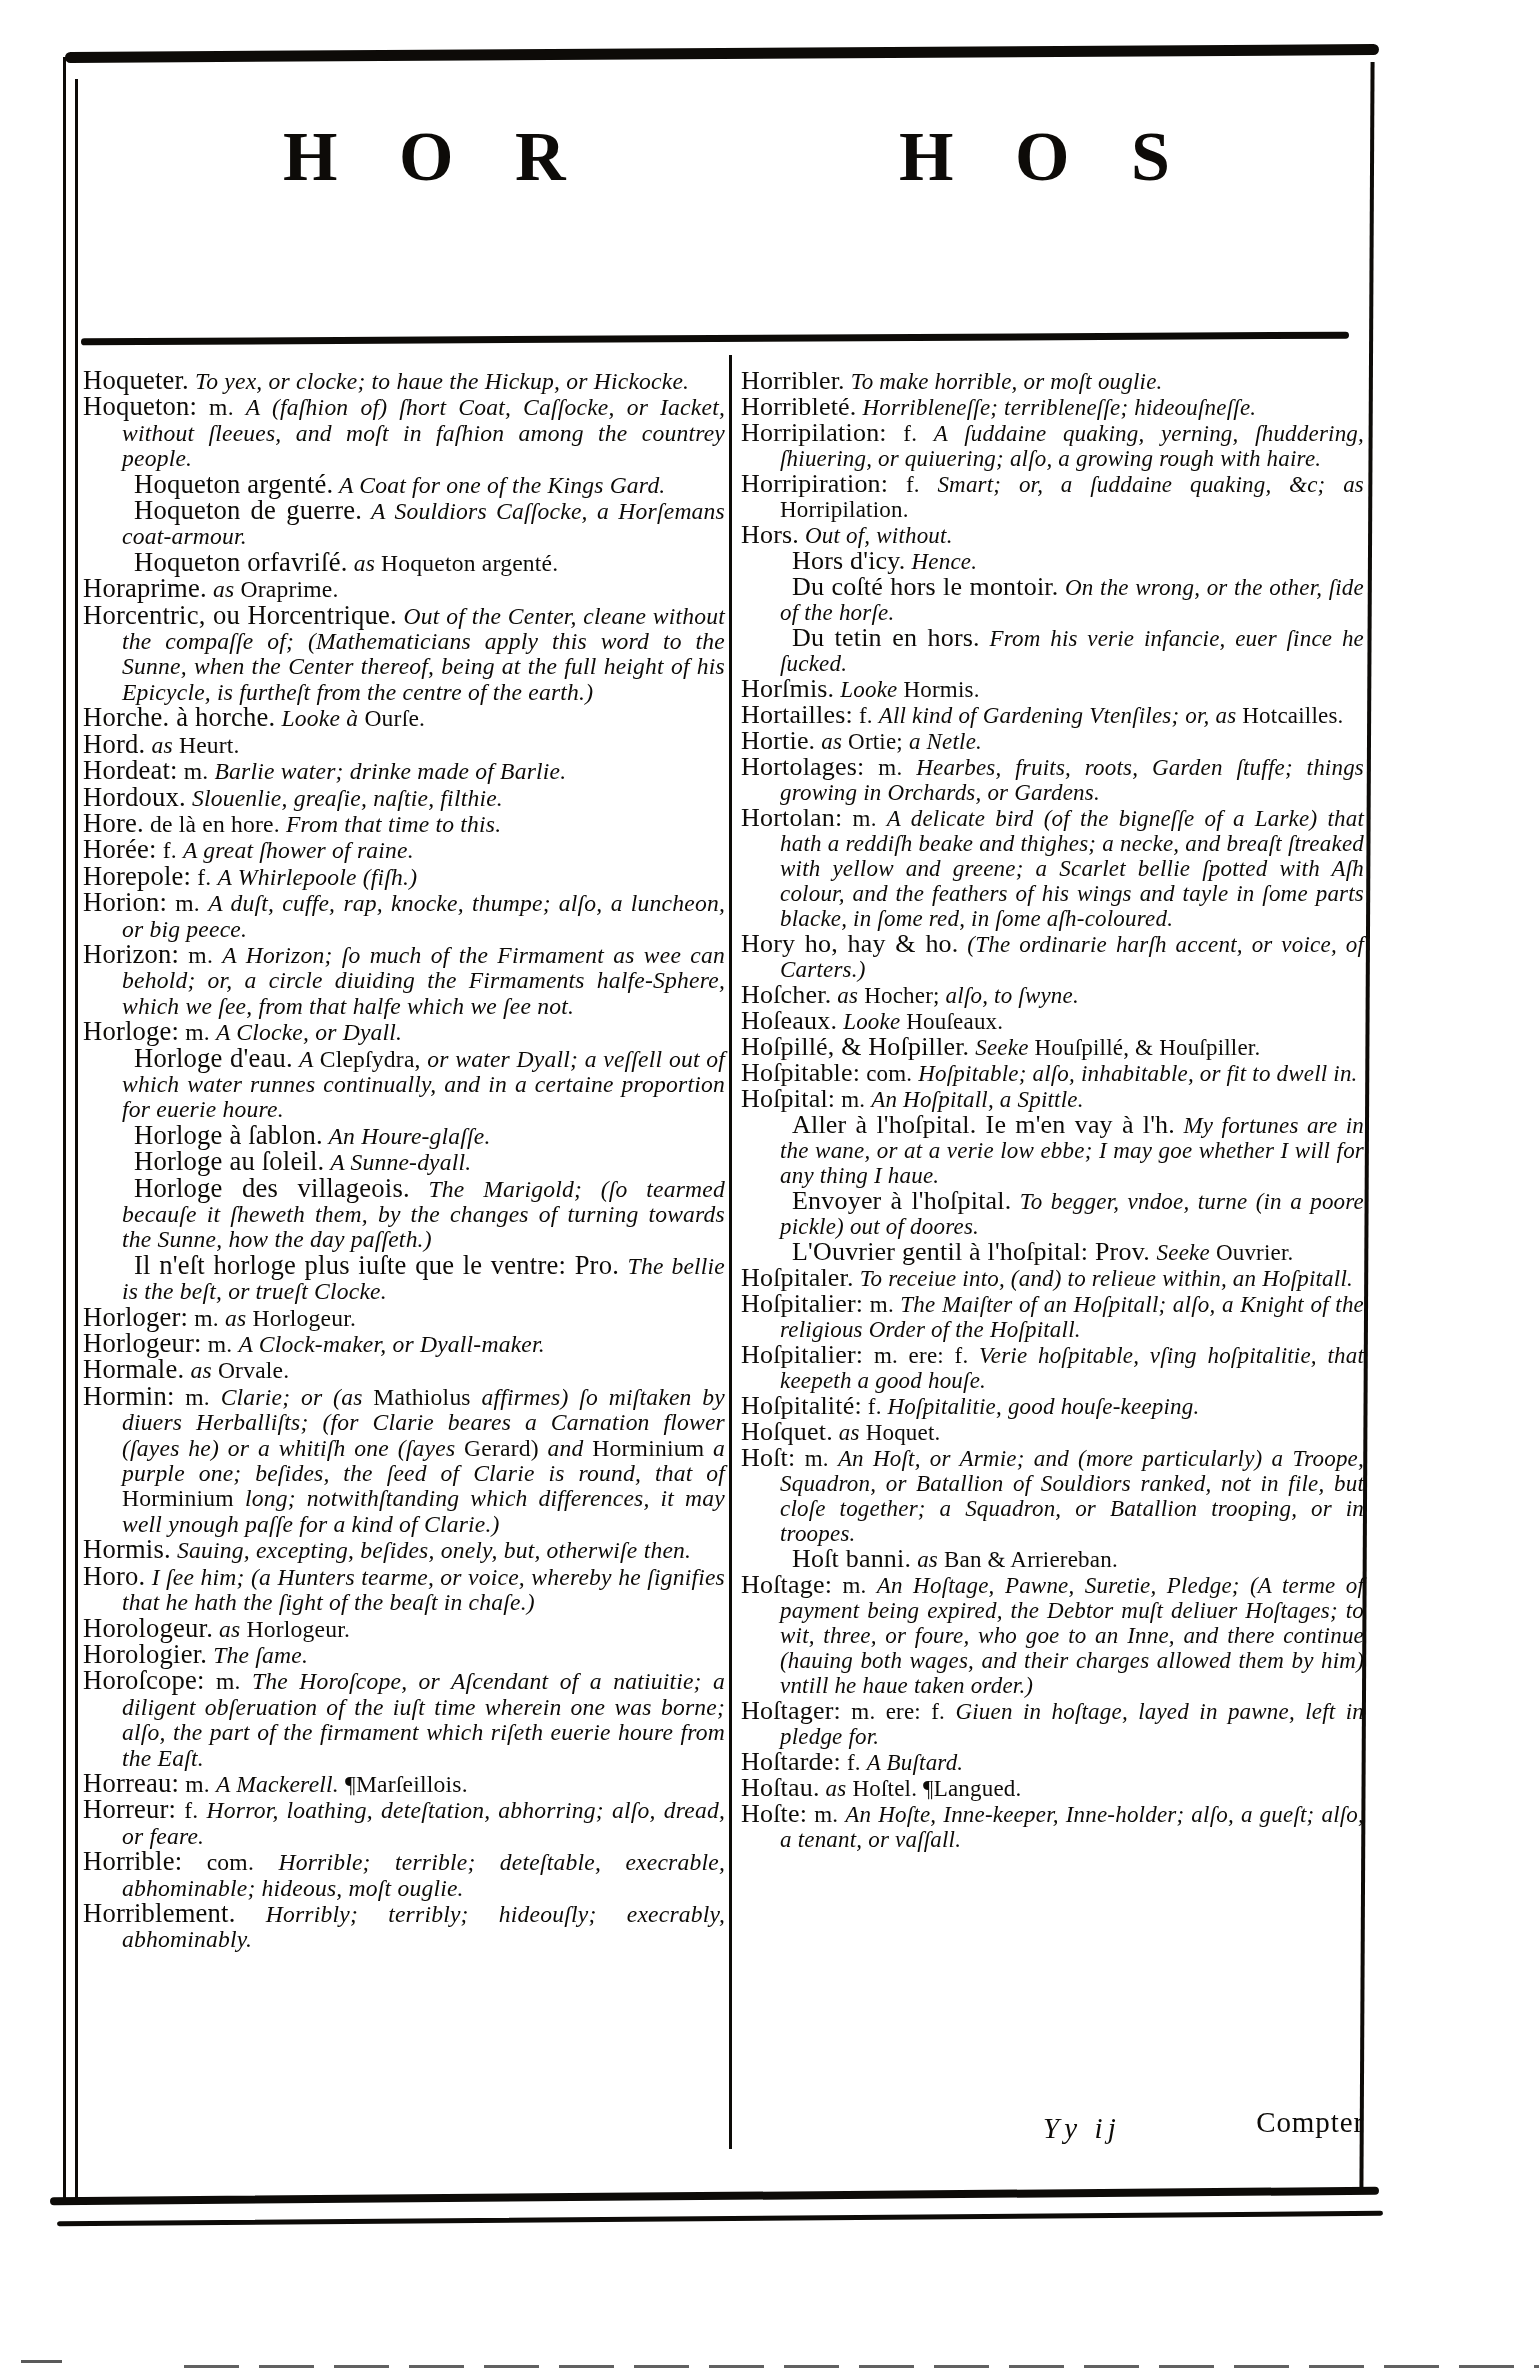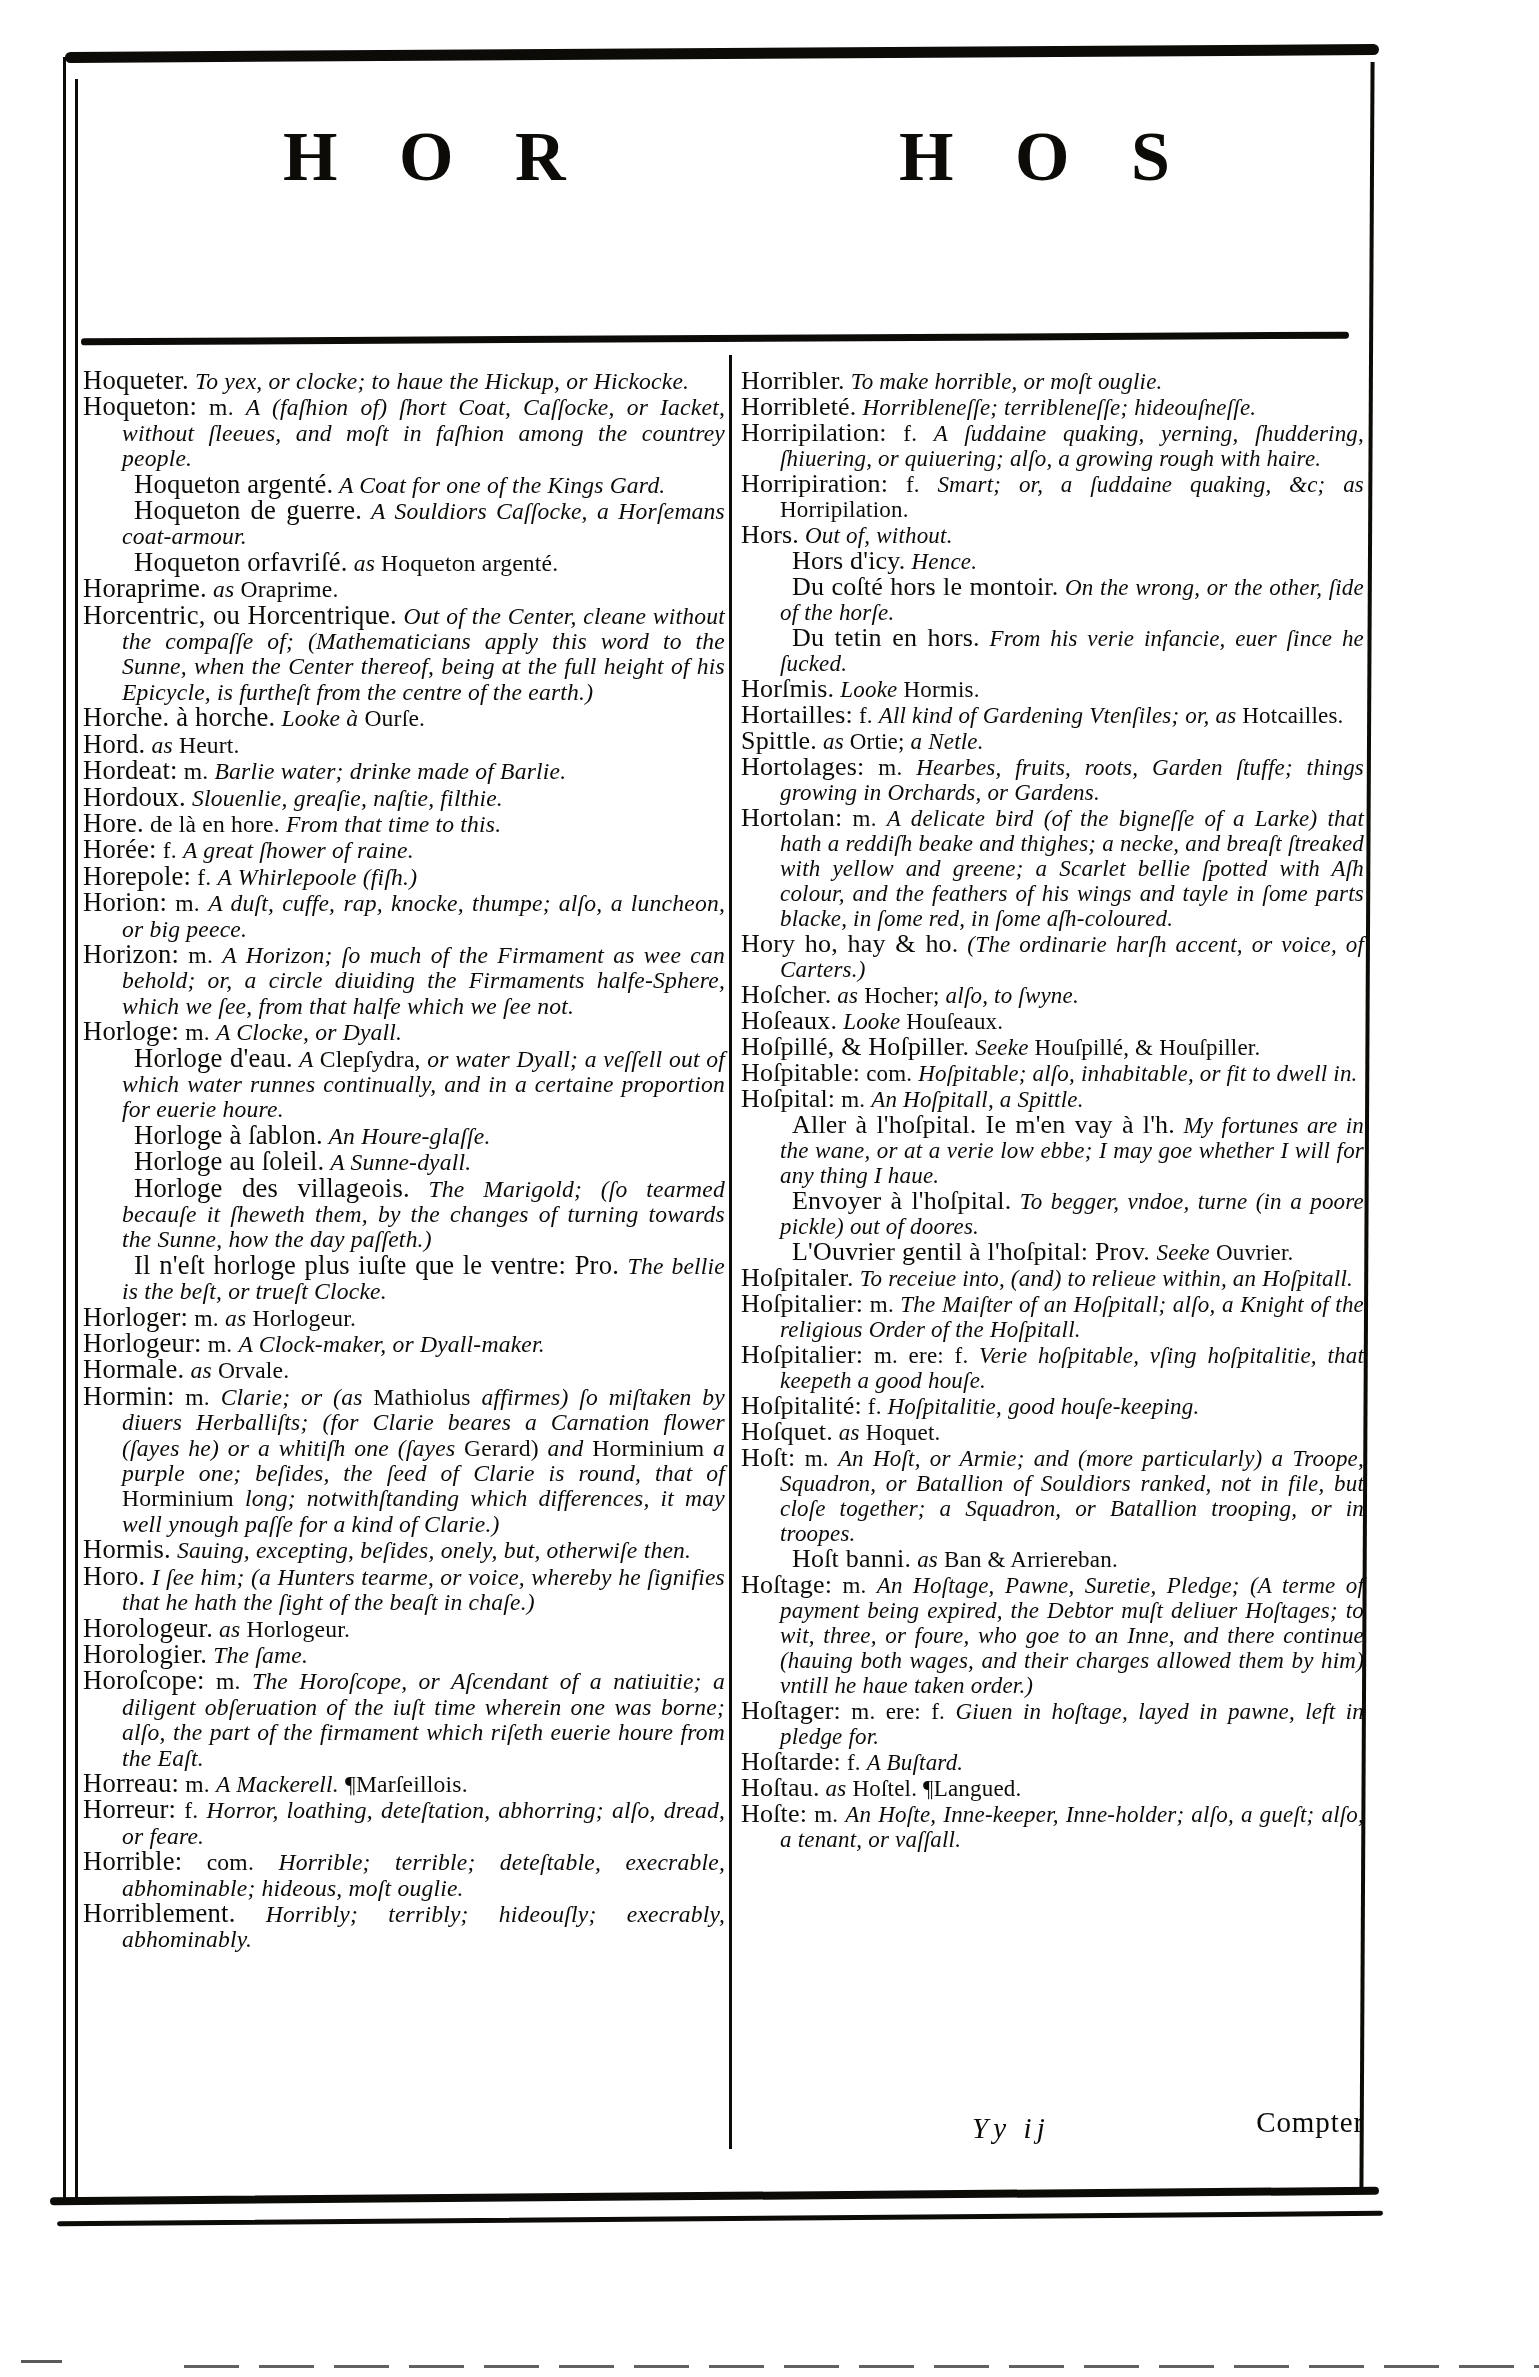--- a/index.html
+++ b/index.html
@@ -34,21 +34,21 @@
     letter-spacing:0.2px;
     text-align:justify;
   }
   #col-right .entry{font-size:23px;line-height:25px;}
   .entry.sub{text-indent:12px;}
   .t-h{font-style:normal;font-size:26.6px;}
   .t-r{font-style:normal;}
   .t-i{font-style:italic;}
   #col-right .t-h{font-size:26px;}
   #signature{
-    position:absolute;left:972px;top:2112px;
+    position:absolute;left:1043px;top:2112px;
     font-style:italic;font-size:29px;letter-spacing:5.1px;
   }
   #catchword{
     position:absolute;left:1184px;top:2106px;width:180px;text-align:right;
     font-size:29px;letter-spacing:0.9px;
   }
   #bleed-line{
     position:absolute;left:184px;top:2365px;width:1355px;height:2.6px;
     background:repeating-linear-gradient(90deg,#454545 0 55px,transparent 55px 75px);
     opacity:.85;
@@ -111,21 +111,21 @@
     <div class="entry"><span class="t-h">Horribler.</span><span class="t-i"> To make horrible, or moſt ouglie.</span></div>
     <div class="entry"><span class="t-h">Horribleté.</span><span class="t-i"> Horribleneſſe; terribleneſſe; hideouſneſſe.</span></div>
     <div class="entry"><span class="t-h">Horripilation:</span><span class="t-r"> f. </span><span class="t-i">A ſuddaine quaking, yerning, ſhuddering, ſhiuering, or quiuering; alſo, a growing rough with haire.</span></div>
     <div class="entry"><span class="t-h">Horripiration:</span><span class="t-r"> f. </span><span class="t-i">Smart; or, a ſuddaine quaking, &amp;c; as </span><span class="t-r">Horripilation.</span></div>
     <div class="entry"><span class="t-h">Hors.</span><span class="t-i"> Out of, without.</span></div>
     <div class="entry sub"><span class="t-h">Hors d'icy.</span><span class="t-i"> Hence.</span></div>
     <div class="entry sub"><span class="t-h">Du coſté hors le montoir.</span><span class="t-i"> On the wrong, or the other, ſide of the horſe.</span></div>
     <div class="entry sub"><span class="t-h">Du tetin en hors.</span><span class="t-i"> From his verie infancie, euer ſince he ſucked.</span></div>
     <div class="entry"><span class="t-h">Horſmis.</span><span class="t-i"> Looke </span><span class="t-r">Hormis.</span></div>
     <div class="entry"><span class="t-h">Hortailles:</span><span class="t-r"> f. </span><span class="t-i">All kind of Gardening Vtenſiles; or, as </span><span class="t-r">Hotcailles.</span></div>
-    <div class="entry"><span class="t-h">Spittle.</span><span class="t-i"> as </span><span class="t-r">Ortie;</span><span class="t-i"> a Netle.</span></div>
+    <div class="entry"><span class="t-h">Hortie.</span><span class="t-i"> as </span><span class="t-r">Ortie;</span><span class="t-i"> a Netle.</span></div>
     <div class="entry"><span class="t-h">Hortolages:</span><span class="t-r"> m. </span><span class="t-i">Hearbes, fruits, roots, Garden ſtuffe; things growing in Orchards, or Gardens.</span></div>
     <div class="entry"><span class="t-h">Hortolan:</span><span class="t-r"> m. </span><span class="t-i">A delicate bird (of the bigneſſe of a Larke) that hath a reddiſh beake and thighes; a necke, and breaſt ſtreaked with yellow and greene; a Scarlet bellie ſpotted with Aſh colour, and the feathers of his wings and tayle in ſome parts blacke, in ſome red, in ſome aſh-coloured.</span></div>
     <div class="entry"><span class="t-h">Hory ho, hay &amp; ho.</span><span class="t-i"> (The ordinarie harſh accent, or voice, of Carters.)</span></div>
     <div class="entry"><span class="t-h">Hoſcher.</span><span class="t-i"> as </span><span class="t-r">Hocher;</span><span class="t-i"> alſo, to ſwyne.</span></div>
     <div class="entry"><span class="t-h">Hoſeaux.</span><span class="t-i"> Looke </span><span class="t-r">Houſeaux.</span></div>
     <div class="entry"><span class="t-h">Hoſpillé, &amp; Hoſpiller.</span><span class="t-i"> Seeke </span><span class="t-r">Houſpillé, &amp; Houſpiller.</span></div>
     <div class="entry"><span class="t-h">Hoſpitable:</span><span class="t-r"> com. </span><span class="t-i">Hoſpitable; alſo, inhabitable, or fit to dwell in.</span></div>
     <div class="entry"><span class="t-h">Hoſpital:</span><span class="t-r"> m. </span><span class="t-i">An Hoſpitall, a Spittle.</span></div>
     <div class="entry sub"><span class="t-h">Aller à l'hoſpital. Ie m'en vay à l'h.</span><span class="t-i"> My fortunes are in the wane, or at a verie low ebbe; I may goe whether I will for any thing I haue.</span></div>
     <div class="entry sub"><span class="t-h">Envoyer à l'hoſpital.</span><span class="t-i"> To begger, vndoe, turne (in a poore pickle) out of doores.</span></div>

